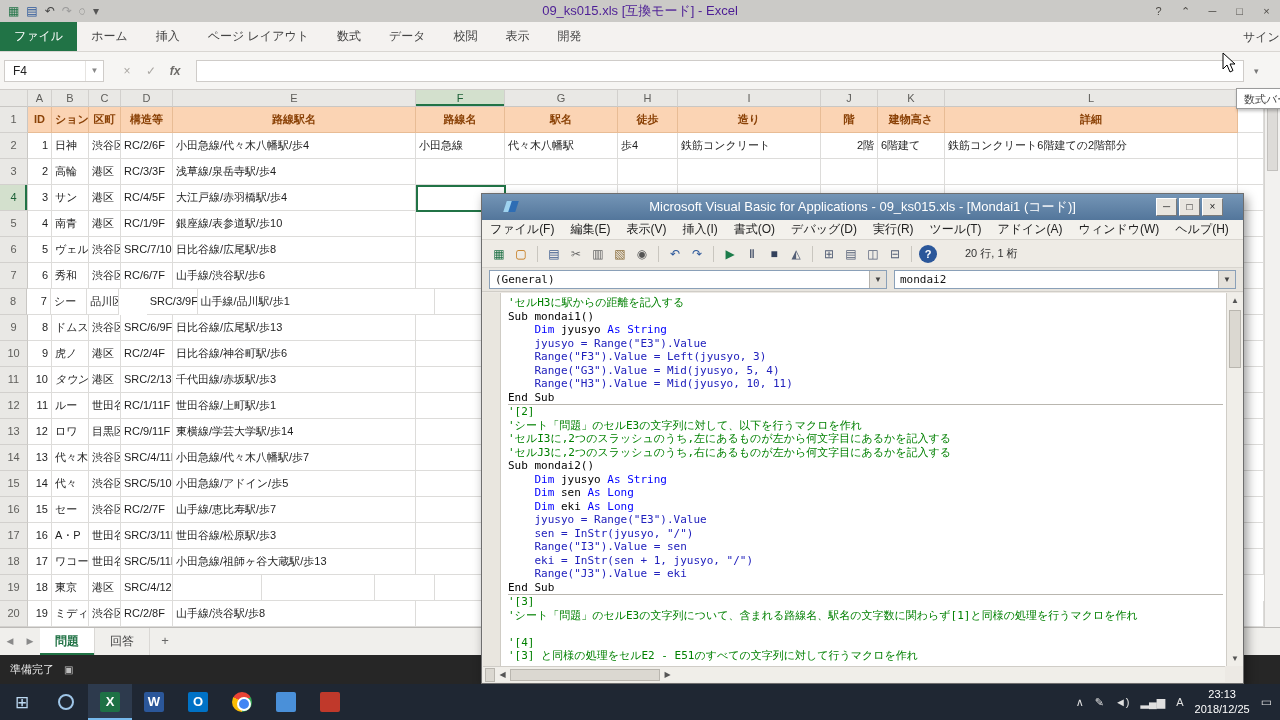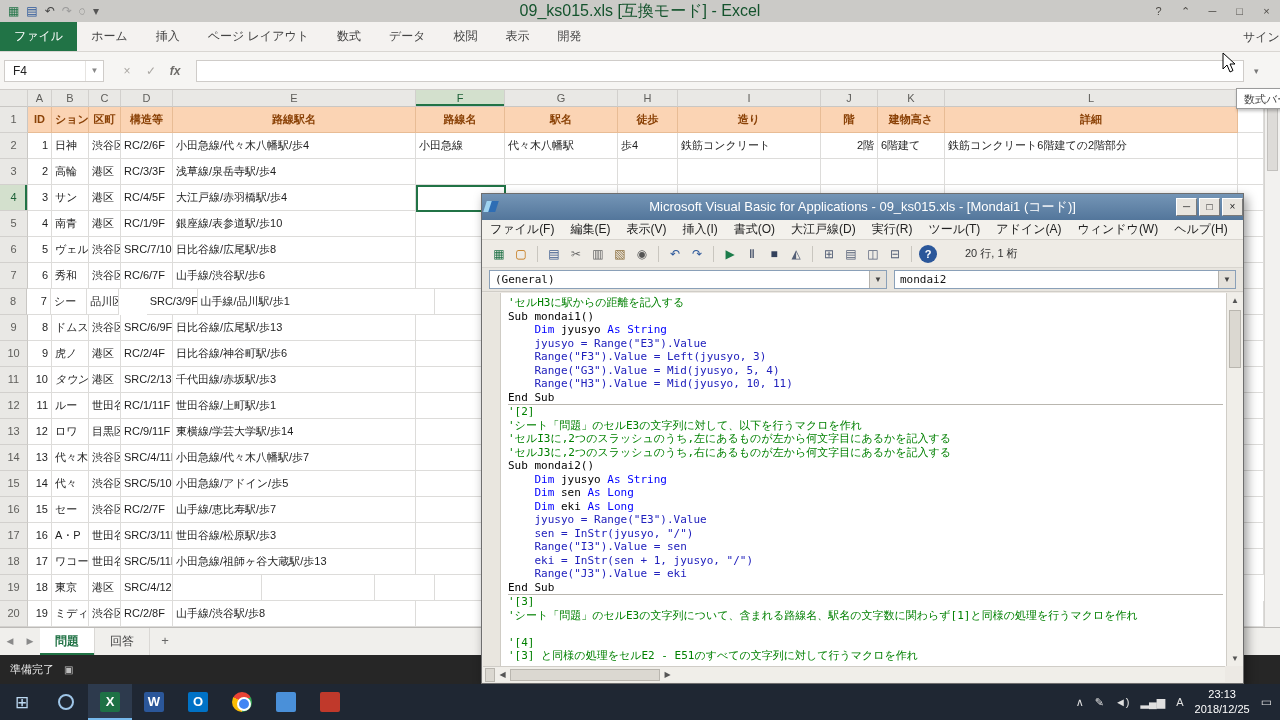--- a/index.html
+++ b/index.html
@@ -3,21 +3,21 @@
 <meta charset="utf-8">
 <style>
   *{box-sizing:border-box;margin:0;padding:0}
   body{font-family:"Liberation Sans",sans-serif;background:#888}
   #screen{position:relative;width:1280px;height:720px;overflow:hidden;background:#fff}
 
   
   #titlebar{position:absolute;left:0;top:0;width:1280px;height:22px;background:#cbcac7;display:flex;align-items:center}
   #qat{display:flex;gap:7px;padding-left:8px;align-items:center;z-index:2}
   .qico{font-size:12px;line-height:1}
-  #title{position:absolute;left:0;right:0;text-align:center;color:#14532d;font-size:16px}
+  #title{position:absolute;left:0;right:0;text-align:center;color:#4c1d95;font-size:13px}
   #wctrl{margin-left:auto;display:flex;z-index:2}
   .wbtn{width:27px;height:22px;text-align:center;line-height:22px;color:#4d4a46;font-size:11px}
 
   
   #ribbonrow{position:absolute;left:0;top:22px;width:1280px;height:30px;background:#f4f2f0;border-bottom:1px solid #d9d6d2;display:flex}
   .rtab{padding:0 14px;line-height:29px;font-size:12px;color:#444;white-space:nowrap}
   .rtab.active{background:#217346;color:#ffffff}
   #signin{position:absolute;left:1243px;top:22px;line-height:30px;font-size:12px;color:#444;white-space:nowrap}
 
   
@@ -51,21 +51,21 @@
   #tabstrip{position:absolute;left:0;top:627px;width:1280px;height:28px;background:#f0efec;border-top:1px solid #bdbbb8;display:flex;font-size:12px}
   .tnav{width:20px;text-align:center;line-height:27px;color:#8a8a8a;font-size:9px}
   .stab{padding:0 15px;line-height:26px;color:#444;border-right:1px solid #dad8d5}
   .stab.active{background:#fff;color:#217346;font-weight:bold;box-shadow:inset 0 -2px 0 #217346}
   .newsheet{width:30px;text-align:center;line-height:26px;color:#666;font-size:13px}
   #statusbar{position:absolute;left:0;top:655px;width:1280px;height:29px;background:#262626;color:#e8e8e8;font-size:11px;display:flex;align-items:center;gap:10px;padding-left:10px}
   #macroicon{color:#bdbdbd;font-size:10px}
 
   
   #vba{position:absolute;left:481px;top:193px;width:763px;height:491px;background:#ece9e4;border:1px solid #6e6e6e;box-shadow:3px 4px 10px rgba(0,0,0,.4)}
-  #vba-title{position:relative;height:26px;background:linear-gradient(#7495b6,#53769b);display:flex;align-items:center;padding:0 0}
+  #vba-title{position:relative;height:26px;background:linear-gradient(#7495b6,#53769b);display:flex;align-items:center;padding:0 20px}
   #vba-title .t{position:absolute;left:0;right:0;text-align:center;color:#fff;font-size:13px;white-space:nowrap}
   .vbicon{position:relative;width:18px;height:18px;z-index:1}
   .vbicon i{position:absolute;width:7px;height:11px;top:3px}
   .vbicon .p1{left:3px;background:#9fd3f0;transform:skewX(-18deg)}
   .vbicon .p2{left:8px;background:#2e6db4;transform:skewX(-18deg)}
   #vba-ctrl{margin-left:auto;display:flex;gap:2px;z-index:1}
   .vbtn{width:21px;height:18px;background:#e8e5df;border:1px solid #fff;border-right-color:#7a7a7a;border-bottom-color:#7a7a7a;font-size:10px;line-height:16px;text-align:center;color:#222}
   #vba-menu{height:20px;background:#f3f1ec;border-bottom:1px solid #d8d5cf;display:flex;align-items:center;font-size:12px;color:#222}
   .vmenu{padding:0 8px;white-space:nowrap}
   #vba-toolbar{height:28px;background:#eeebe5;border-bottom:1px solid #d8d5cf;display:flex;align-items:center;padding-left:8px}
@@ -536,21 +536,21 @@
           <span class="vbtn">□</span>
           <span class="vbtn">×</span>
         </span>
     </div>
     <div id="vba-menu">
         <span class="vmenu">ファイル(F)</span>
         <span class="vmenu">編集(E)</span>
         <span class="vmenu">表示(V)</span>
         <span class="vmenu">挿入(I)</span>
         <span class="vmenu">書式(O)</span>
-        <span class="vmenu">大江戸線(D)</span>
+        <span class="vmenu">デバッグ(D)</span>
         <span class="vmenu">実行(R)</span>
         <span class="vmenu">ツール(T)</span>
         <span class="vmenu">アドイン(A)</span>
         <span class="vmenu">ウィンドウ(W)</span>
         <span class="vmenu">ヘルプ(H)</span>
       </div>
     <div id="vba-toolbar">
       <span id="vba-toolbar-icons">
           <span class="tico" style="color: rgb(30, 113, 69);">▦</span>
           <span class="tico" style="color: rgb(192, 107, 0);">▢</span>

